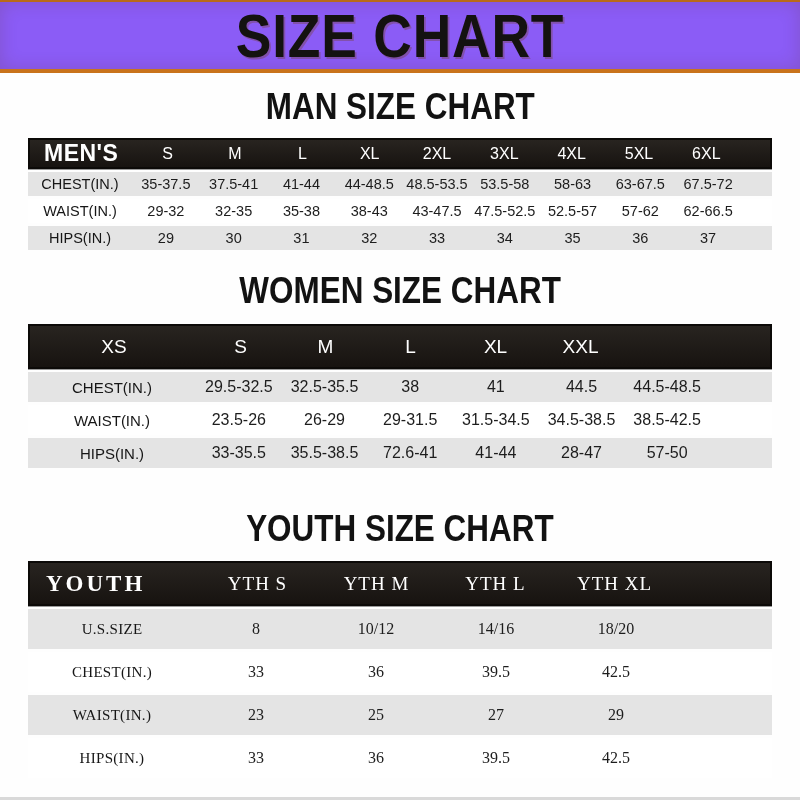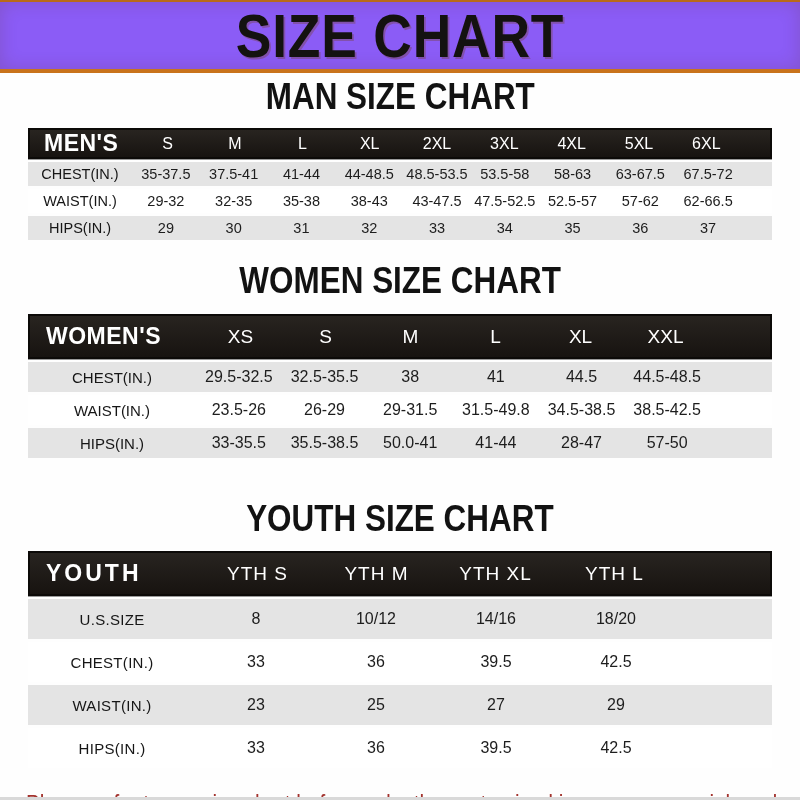--- a/index.html
+++ b/index.html
@@ -28,29 +28,29 @@
   }
 
   
   h2.section-title {
     text-align:center; line-height:1; color:#121212;
   }
   h2 .cond {
     display:inline-block; font-size:37px; font-weight:bold;
     transform:scaleX(.85); transform-origin:center; letter-spacing:0;
   }
-  #sec-man  h2 { margin-top:5px; }
+  #sec-man  h2 { margin-top:15px; }
   #sec-women h2 { margin-top:22px; }
   #sec-youth h2 { margin-top:42px; }
 
   
   .table { width:744px; margin:8px auto; }
   #sec-man  .table { margin-top:13px; }
   #sec-women .table { margin-top:15px; }
-  #sec-youth .table { margin-top:14px; }
+  #sec-youth .table { margin-top:14px;font-family:Liberation Serif, serif; }
 
   .trow { display:grid; align-items:center; text-align:center; }
   .thead {
     background:linear-gradient(#282420,#171310);
     color:#ffffff; border:2px solid #0c0a08;
     box-shadow:0 1px 0 #9a9a9a;
   }
   .thead .tlabel { text-align:left; font-weight:bold; }
   .tdata { margin-top:3px; color:#1d1d1d; }
   .trow:nth-child(even) { background:#e4e4e4; }
@@ -143,21 +143,20 @@
           <div class="tcell">36</div>
           <div class="tcell">37</div>
         </div>
       </div>
   </section>
 
   <section id="sec-women">
     <h2 class="section-title"><span class="cond">WOMEN SIZE CHART</span></h2>
     <div class="table table-women">
         <div class="trow thead">
-          <div class="tcell tlabel">WOMEN'S</div>
           <div class="tcell">XS</div>
           <div class="tcell">S</div>
           <div class="tcell">M</div>
           <div class="tcell">L</div>
           <div class="tcell">XL</div>
           <div class="tcell">XXL</div>
         </div>
         <div class="trow tdata">
           <div class="tcell tlabel">CHEST(IN.)</div>
           <div class="tcell">29.5-32.5</div>
@@ -165,45 +164,45 @@
           <div class="tcell">38</div>
           <div class="tcell">41</div>
           <div class="tcell">44.5</div>
           <div class="tcell">44.5-48.5</div>
         </div>
         <div class="trow tdata">
           <div class="tcell tlabel">WAIST(IN.)</div>
           <div class="tcell">23.5-26</div>
           <div class="tcell">26-29</div>
           <div class="tcell">29-31.5</div>
-          <div class="tcell">31.5-49.8</div>
+          <div class="tcell">31.5-34.5</div>
           <div class="tcell">34.5-38.5</div>
           <div class="tcell">38.5-42.5</div>
         </div>
         <div class="trow tdata">
           <div class="tcell tlabel">HIPS(IN.)</div>
           <div class="tcell">33-35.5</div>
           <div class="tcell">35.5-38.5</div>
-          <div class="tcell">50.0-41</div>
+          <div class="tcell">72.6-41</div>
           <div class="tcell">41-44</div>
           <div class="tcell">28-47</div>
           <div class="tcell">57-50</div>
         </div>
       </div>
   </section>
 
   <section id="sec-youth">
     <h2 class="section-title"><span class="cond">YOUTH SIZE CHART</span></h2>
     <div class="table table-youth">
         <div class="trow thead">
           <div class="tcell tlabel">YOUTH</div>
           <div class="tcell">YTH S</div>
           <div class="tcell">YTH M</div>
+          <div class="tcell">YTH L</div>
           <div class="tcell">YTH XL</div>
-          <div class="tcell">YTH L</div>
         </div>
         <div class="trow tdata">
           <div class="tcell tlabel">U.S.SIZE</div>
           <div class="tcell">8</div>
           <div class="tcell">10/12</div>
           <div class="tcell">14/16</div>
           <div class="tcell">18/20</div>
         </div>
         <div class="trow tdata">
           <div class="tcell tlabel">CHEST(IN.)</div>

